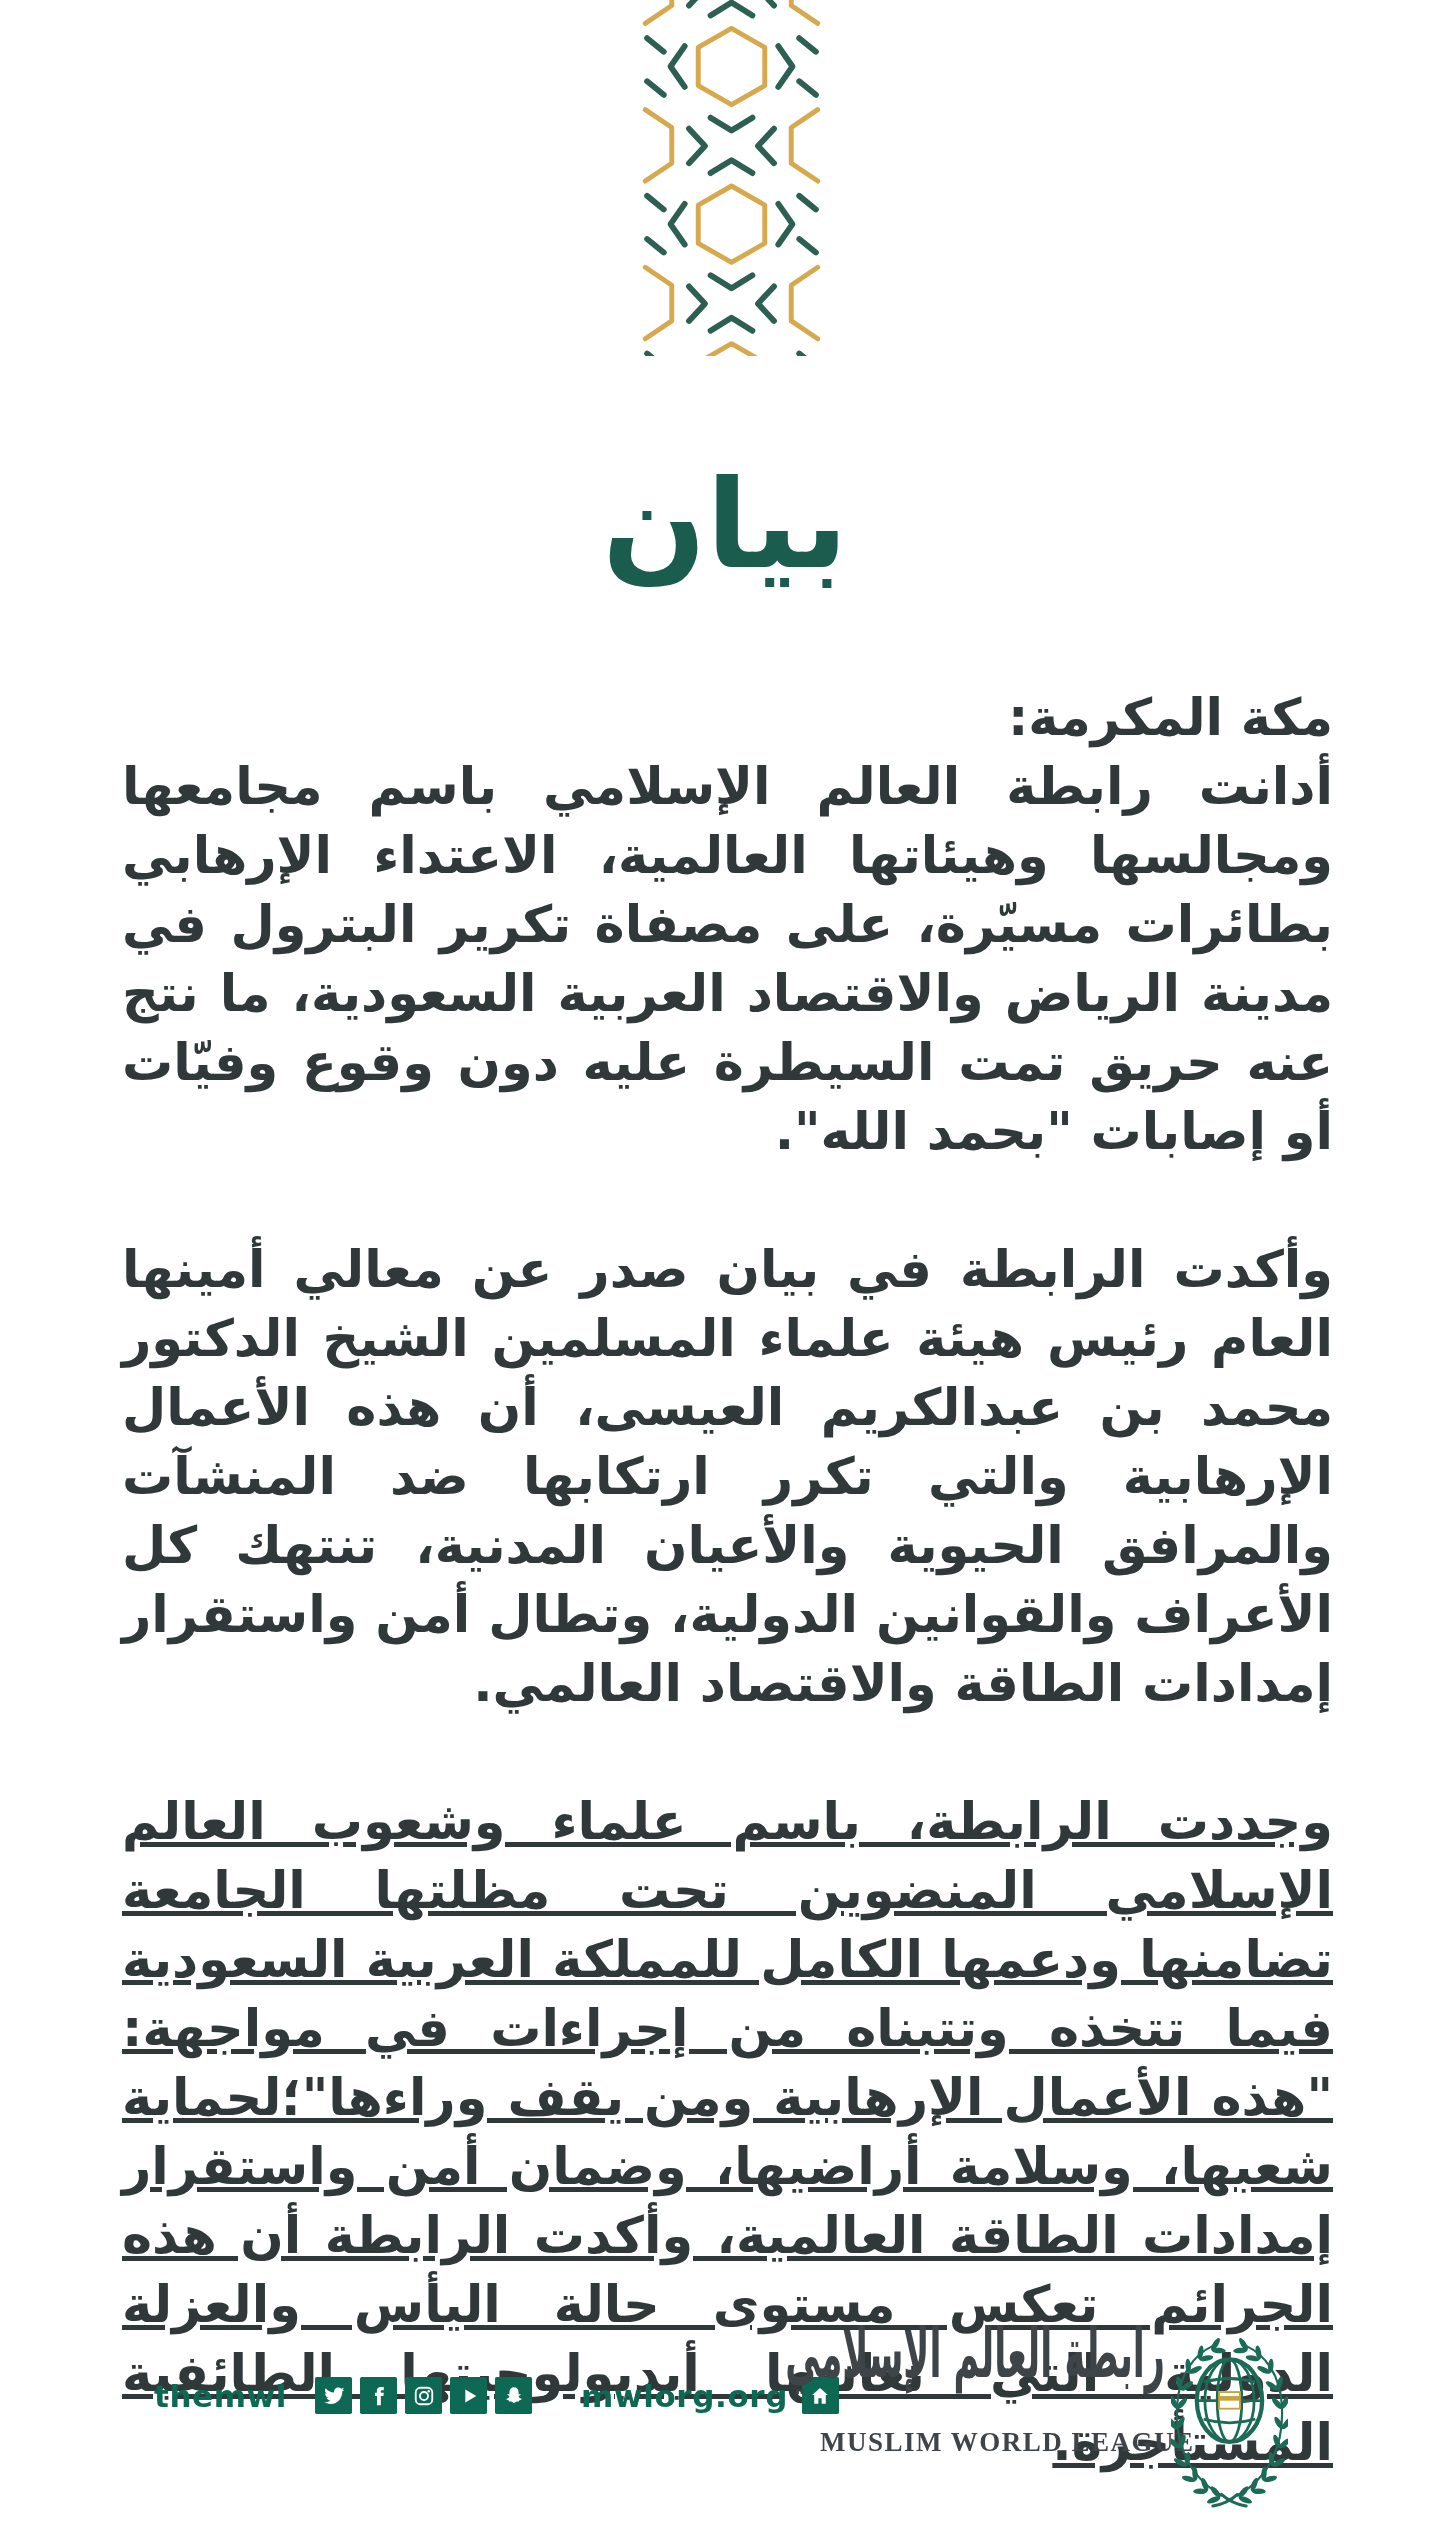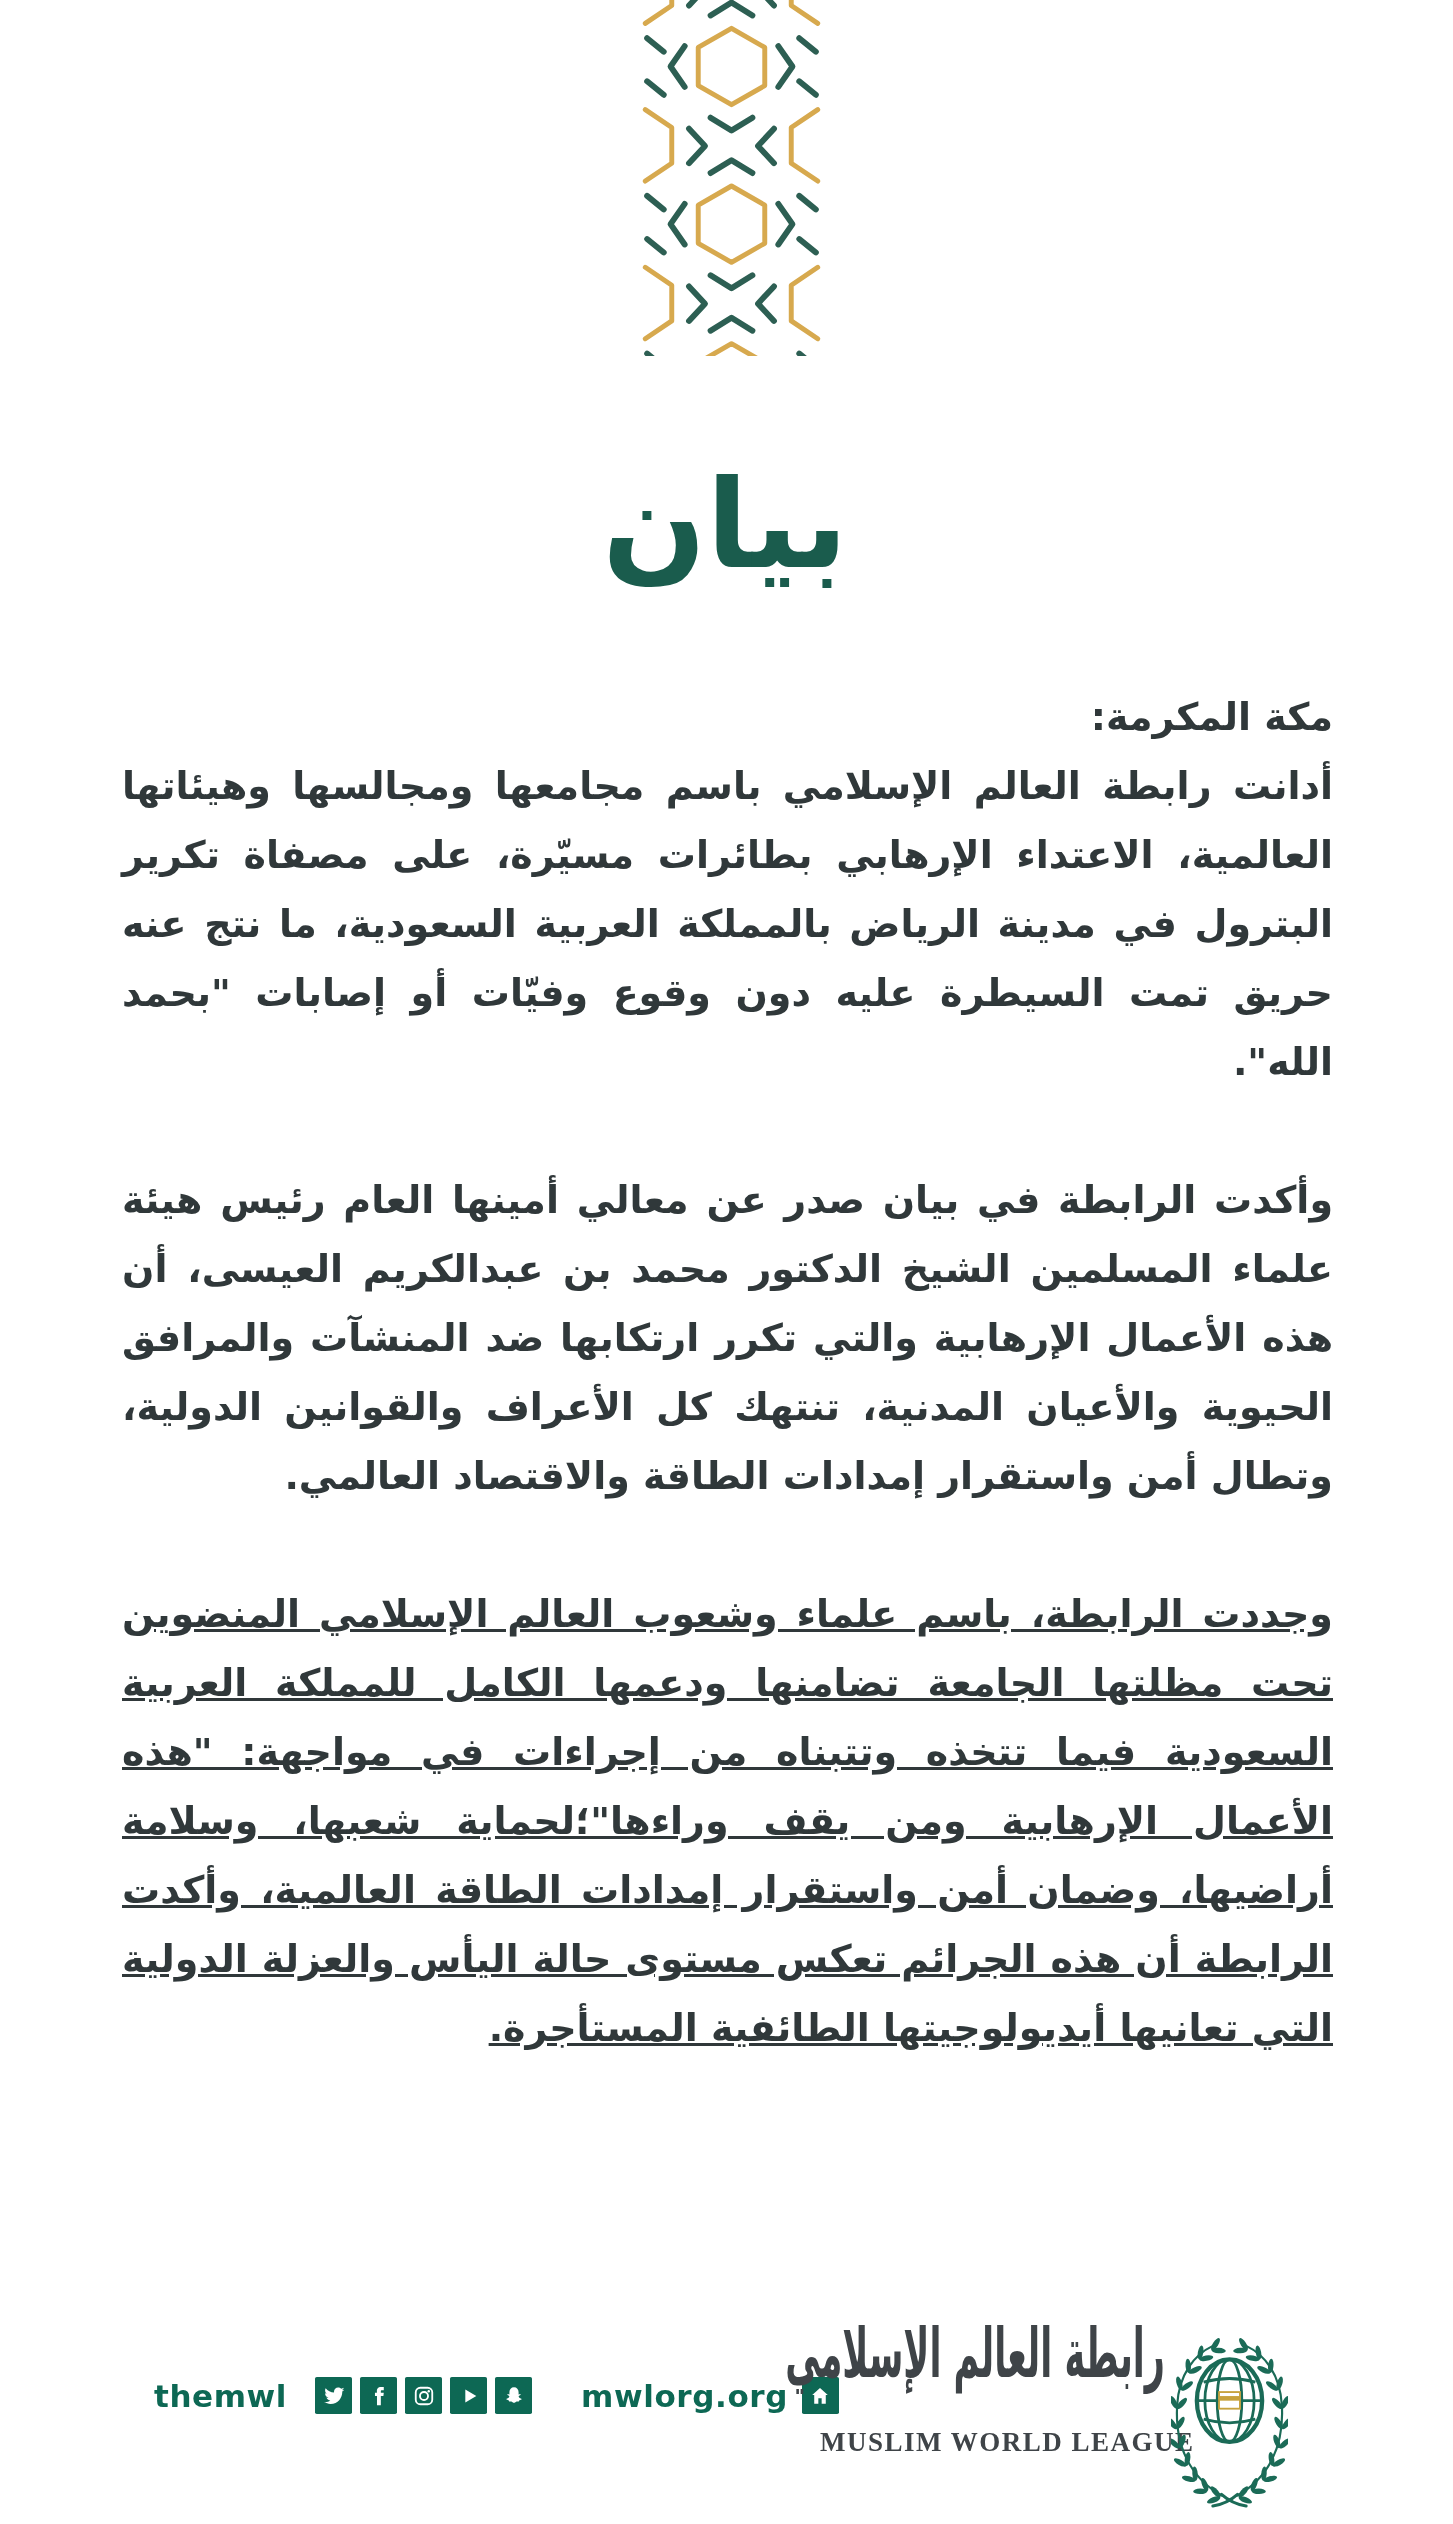--- a/index.html
+++ b/index.html
@@ -16,21 +16,21 @@
     position:absolute;top:431px;left:0;right:4px;margin:0;
     text-align:center;direction:rtl;
     font-size:122px;font-weight:bold;line-height:1.55;
     color:#1A5C4D;
   }
   
   .statement{
     position:absolute;top:683px;left:122px;right:121px;
     direction:rtl;text-align:justify;
     color:#30383A;font-weight:bold;
-    font-size:38px;line-height:69px;
+    font-size:51px;line-height:69px;
   }
   .statement .loc{margin:0;}
   .statement p{margin:0 0 69px 0;}
   .statement p:last-child{margin-bottom:0;text-decoration:underline;}
   
   .footer-left{
     position:absolute;left:154px;top:2376px;height:39px;
     display:flex;align-items:center;
   }
   .handle,.website{
@@ -123,21 +123,21 @@
       <line class="orn-green" x1="8" y1="574" x2="35" y2="596"></line>
       <line class="orn-green" x1="255" y1="574" x2="282" y2="596"></line>
     </g>
   </g>
 </svg>
 
 <h1 class="page-title">بيان</h1>
 
 <main class="statement">
   <div class="loc">مكة المكرمة:</div>
-  <p>أدانت رابطة العالم الإسلامي باسم مجامعها ومجالسها وهيئاتها العالمية، الاعتداء الإرهابي بطائرات مسيّرة، على مصفاة تكرير البترول في مدينة الرياض بالمملكة العربية السعودية، ما نتج عنه حريق تمت السيطرة عليه دون وقوع وفيّات أو إصابات "بحمد الله".</p>
+  <p>أدانت رابطة العالم الإسلامي باسم مجامعها ومجالسها وهيئاتها العالمية، الاعتداء الإرهابي بطائرات مسيّرة، على مصفاة تكرير البترول في مدينة الرياض والاقتصاد العربية السعودية، ما نتج عنه حريق تمت السيطرة عليه دون وقوع وفيّات أو إصابات "بحمد الله".</p>
   <p>وأكدت الرابطة في بيان صدر عن معالي أمينها العام رئيس هيئة علماء المسلمين الشيخ الدكتور محمد بن عبدالكريم العيسى، أن هذه الأعمال الإرهابية والتي تكرر ارتكابها ضد المنشآت والمرافق الحيوية والأعيان المدنية، تنتهك كل الأعراف والقوانين الدولية، وتطال أمن واستقرار إمدادات الطاقة والاقتصاد العالمي.</p>
   <p>وجددت الرابطة، باسم علماء وشعوب العالم الإسلامي المنضوين تحت مظلتها الجامعة تضامنها ودعمها الكامل للمملكة العربية السعودية فيما تتخذه وتتبناه من إجراءات في مواجهة: "هذه الأعمال الإرهابية ومن يقف وراءها"؛لحماية شعبها، وسلامة أراضيها، وضمان أمن واستقرار إمدادات الطاقة العالمية، وأكدت الرابطة أن هذه الجرائم تعكس مستوى حالة اليأس والعزلة الدولية التي تعانيها أيديولوجيتها الطائفية المستأجرة.</p>
 </main>
 
 <div class="footer-left">
   <span class="handle">themwl</span>
 
   <span class="icon-box">
     <svg viewBox="0 0 24 24">
       <path fill="#ffffff" d="M23.4 4.8c-.8.4-1.7.6-2.6.8.9-.6 1.6-1.5 2-2.5-.9.5-1.9.9-2.9 1.1C19 3.3 17.8 2.8 16.5 2.8c-2.5 0-4.5 2-4.5 4.5 0 .4 0 .7.1 1-3.7-.2-7-2-9.2-4.7-.4.7-.6 1.5-.6 2.3 0 1.6.8 2.9 2 3.7-.7 0-1.4-.2-2-.5v.1c0 2.2 1.6 4 3.6 4.4-.4.1-.8.2-1.2.2-.3 0-.6 0-.9-.1.6 1.8 2.3 3.1 4.2 3.1-1.5 1.2-3.5 1.9-5.6 1.9-.4 0-.7 0-1.1-.1 2 1.3 4.4 2 6.9 2 8.3 0 12.8-6.9 12.8-12.8v-.6c.9-.6 1.6-1.4 2.2-2.3z"></path>

